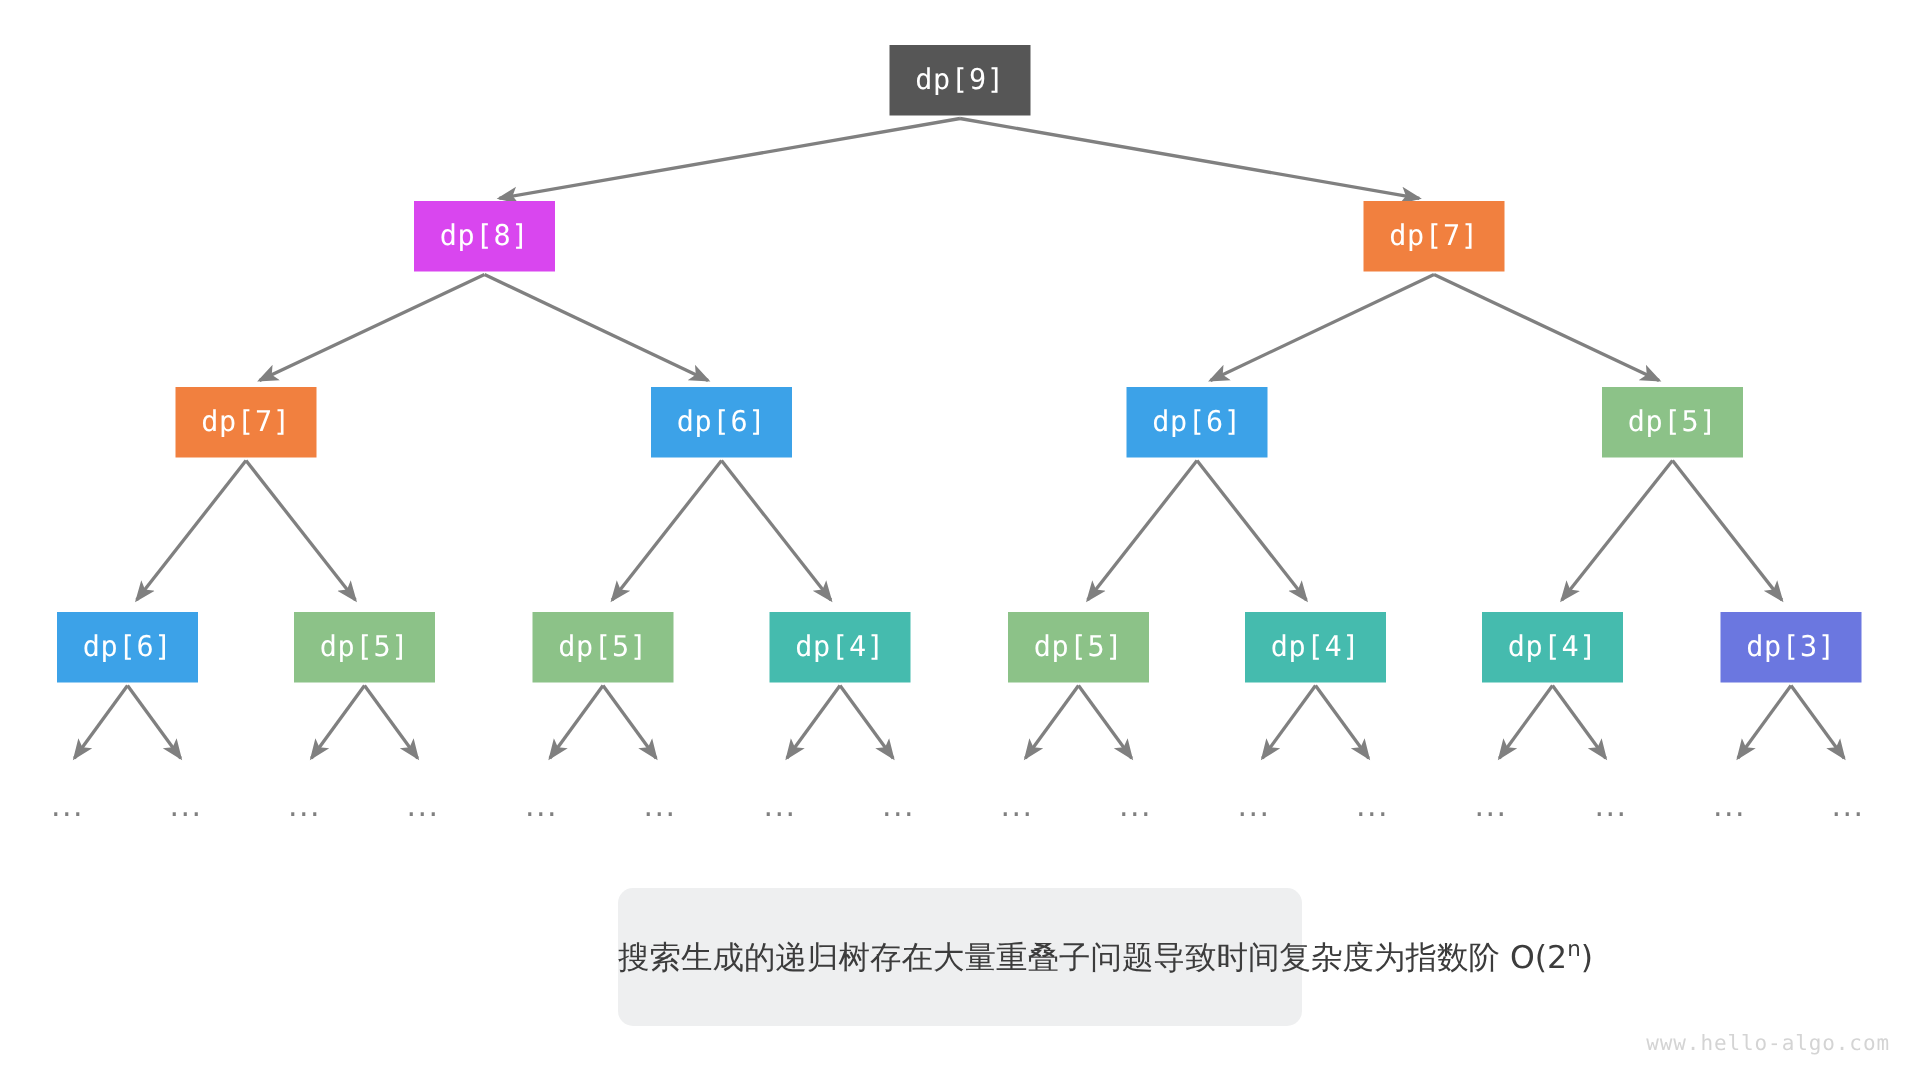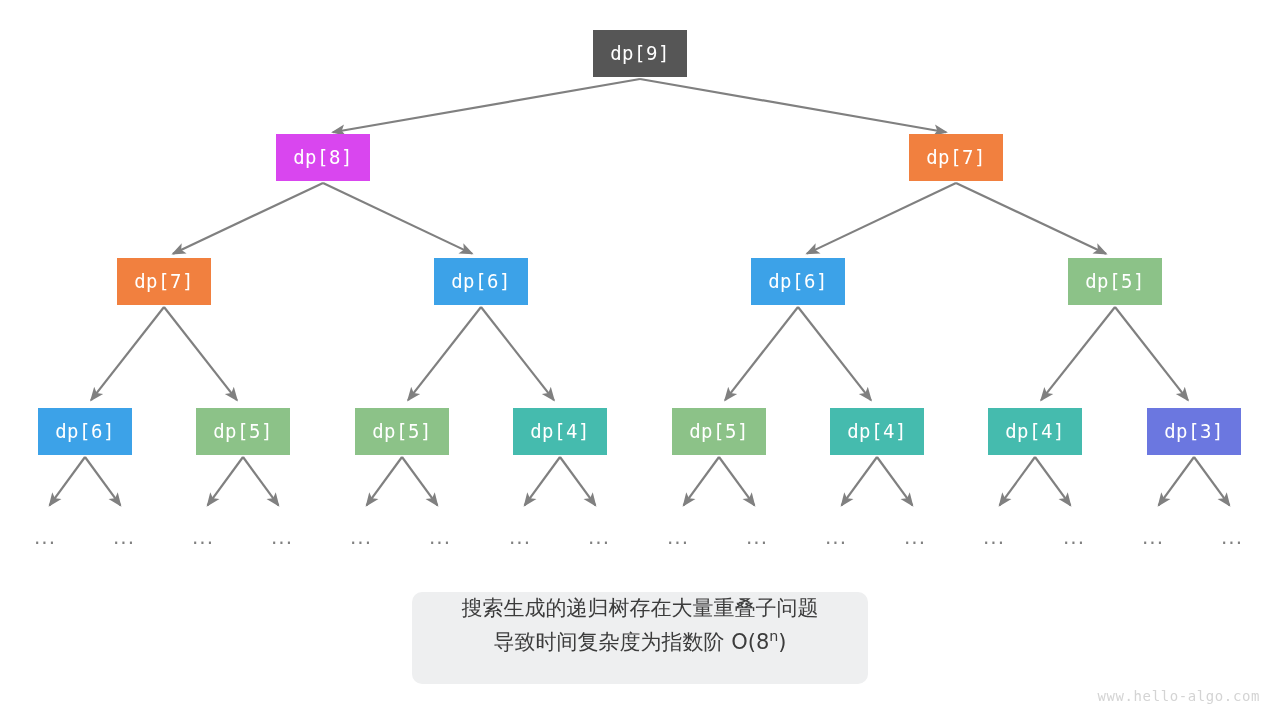--- a/index.html
+++ b/index.html
@@ -48,23 +48,23 @@
     line-height: 1;
     letter-spacing: 1px;
     transform: translate(-50%, -50%);
     white-space: nowrap;
   }
   #caption-box {
     position: absolute;
     background: #eeeff0;
     border-radius: 10px;
     display: flex;
-    flex-direction: column;
+    flex-direction: row;
     align-items: center;
-    justify-content: flex-start;
+    justify-content: space-between;
     box-sizing: border-box;
   }
   #caption-box .cap-line {
     color: #3c3c3c;
     font-family: "DejaVu Sans", sans-serif;
     font-size: 21px;
     line-height: 1.55;
     white-space: nowrap;
     text-align: center;
   }
@@ -188,18 +188,18 @@
       <div class="ellipsis" style="left: 915px; top: 537px; color: rgb(128, 128, 128);">...</div>
       <div class="ellipsis" style="left: 994px; top: 537px; color: rgb(128, 128, 128);">...</div>
       <div class="ellipsis" style="left: 1074px; top: 537px; color: rgb(128, 128, 128);">...</div>
       <div class="ellipsis" style="left: 1153px; top: 537px; color: rgb(128, 128, 128);">...</div>
       <div class="ellipsis" style="left: 1232px; top: 537px; color: rgb(128, 128, 128);">...</div>
     </div>
 
   <div id="caption-box" style="left: 412px; top: 592px; width: 456px; height: 92px; background: rgb(238, 239, 240);">
     <div class="cap-line" style="color: rgb(60, 60, 60);">搜索生成的递归树存在大量重叠子问题</div>
     <div class="cap-line" style="color: rgb(60, 60, 60);">
-      <span>导致时间复杂度为指数阶  O(8</span><sup>n</sup><span>)</span>
+      <span>导致时间复杂度为指数阶  O(2</span><sup>n</sup><span>)</span>
     </div>
   </div>
 
   <div id="watermark" style="color: rgb(212, 212, 212);">www.hello-algo.com</div>
 </div>
 
 </body></html>

